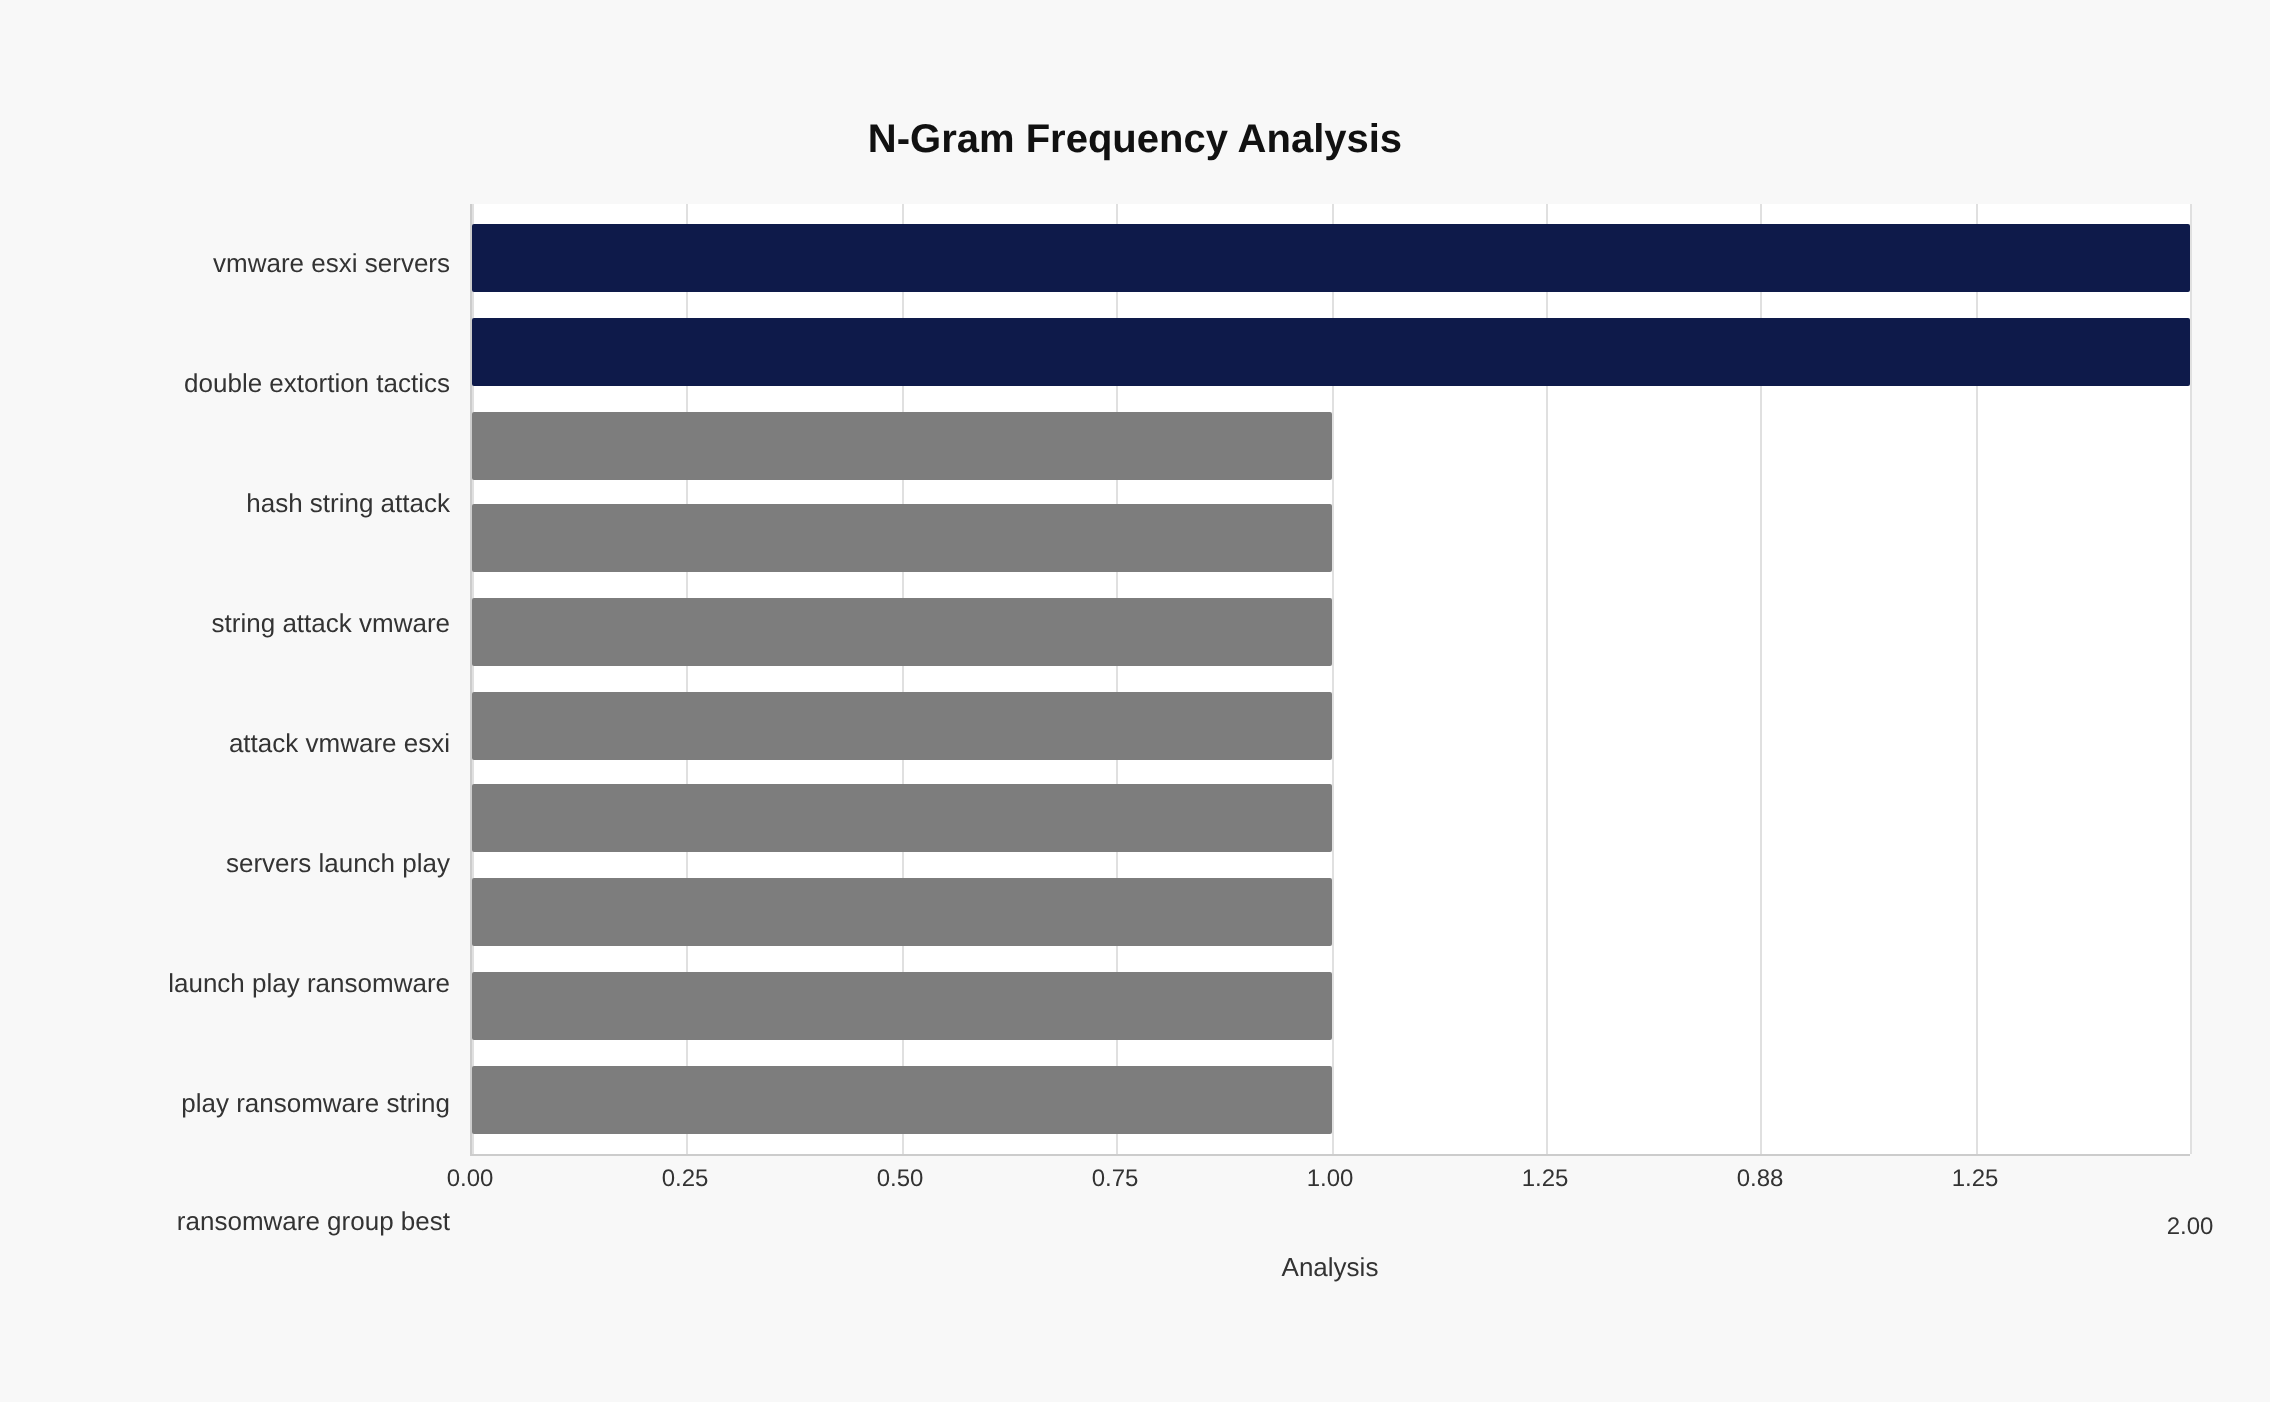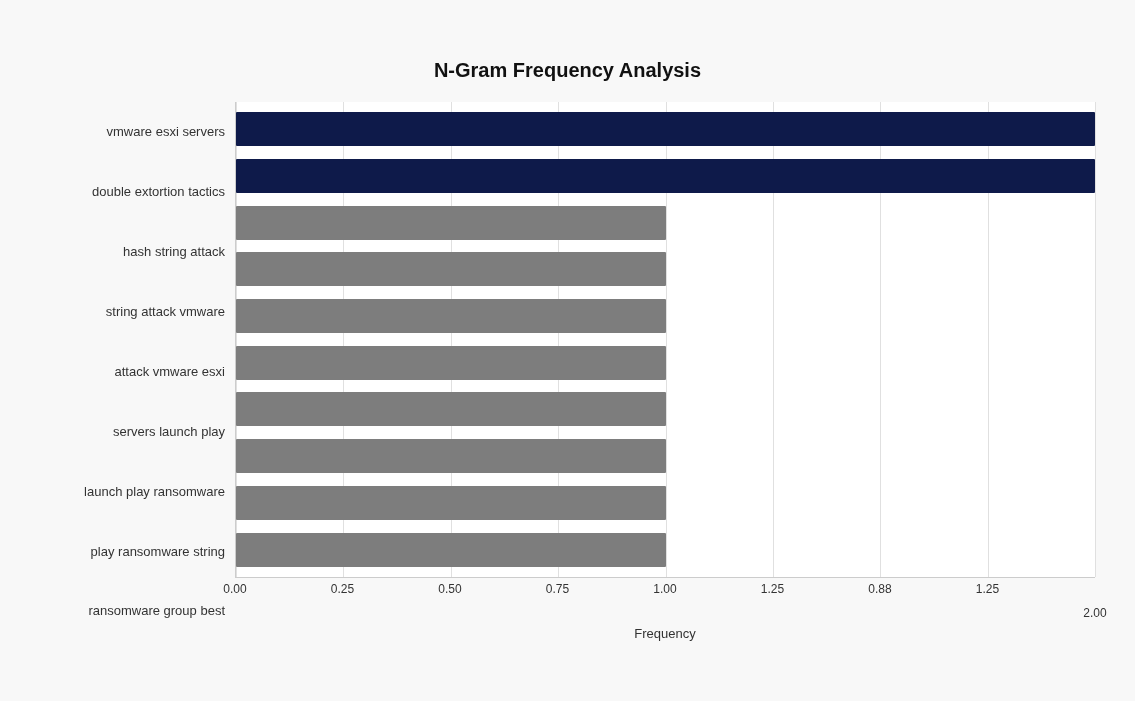--- a/index.html
+++ b/index.html
@@ -197,17 +197,17 @@
             <div class="x-tick" style="left: 0%;">0.00</div>
             <div class="x-tick" style="left: 12.5%;">0.25</div>
             <div class="x-tick" style="left: 25%;">0.50</div>
             <div class="x-tick" style="left: 37.5%;">0.75</div>
             <div class="x-tick" style="left: 50%;">1.00</div>
             <div class="x-tick" style="left: 62.5%;">1.25</div>
             <div class="x-tick" style="left: 75%;">0.88</div>
             <div class="x-tick" style="left: 87.5%;">1.25</div>
             <div class="x-tick" style="left: 100%; margin-top: 24px;">2.00</div>
           </div>
-        <div class="x-axis-label">Frequency</div>
+        <div class="x-axis-label">Analysis</div>
       </div>
     </div>
   </div>
 </div>
 
 </body></html>

